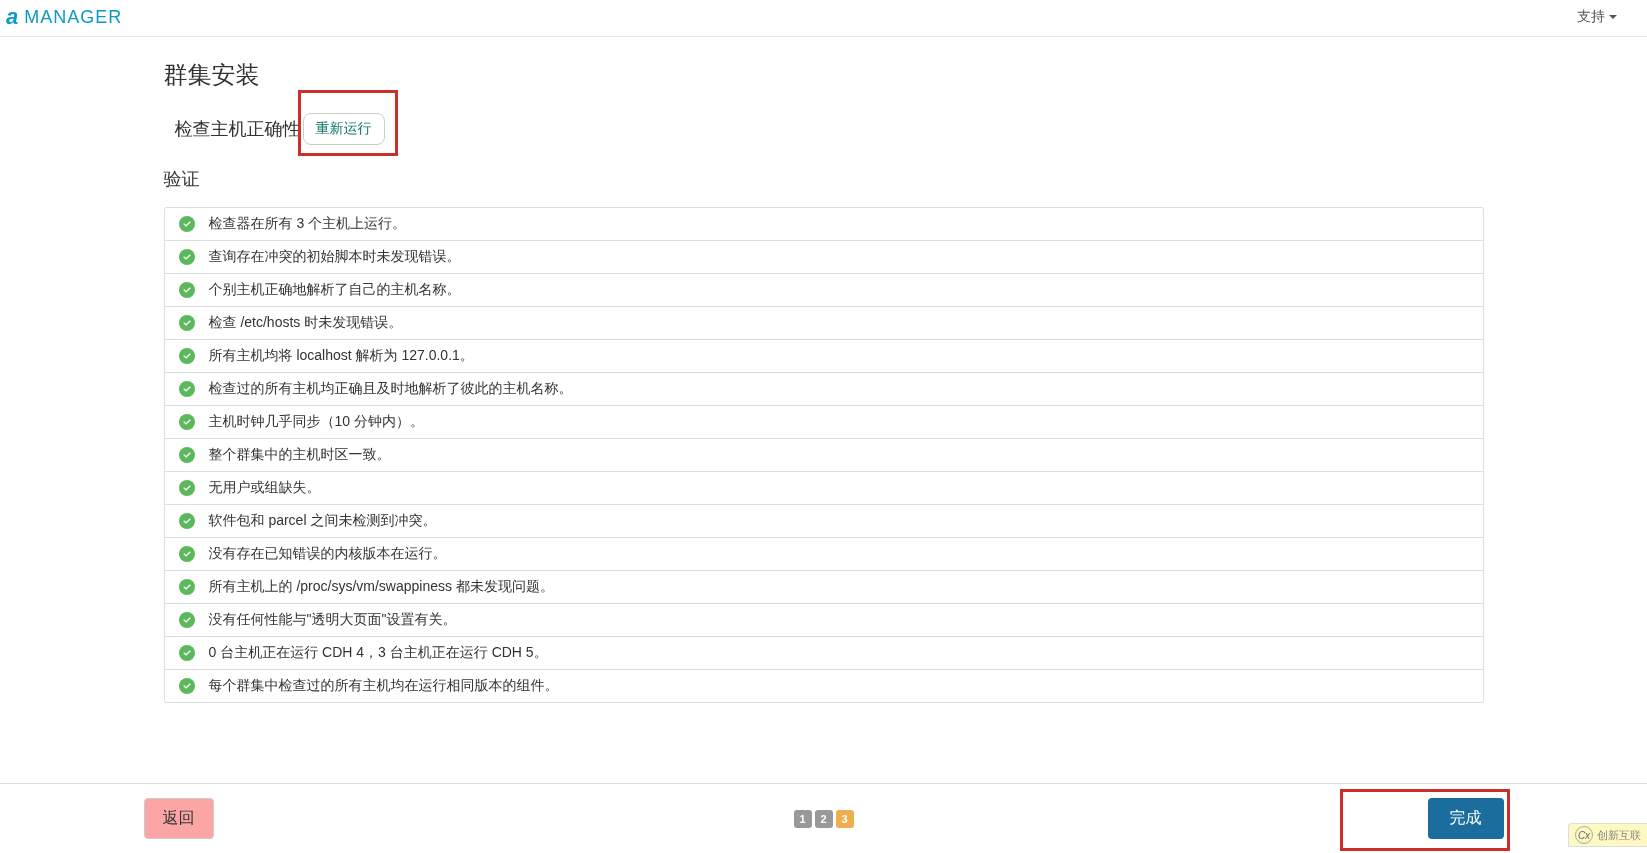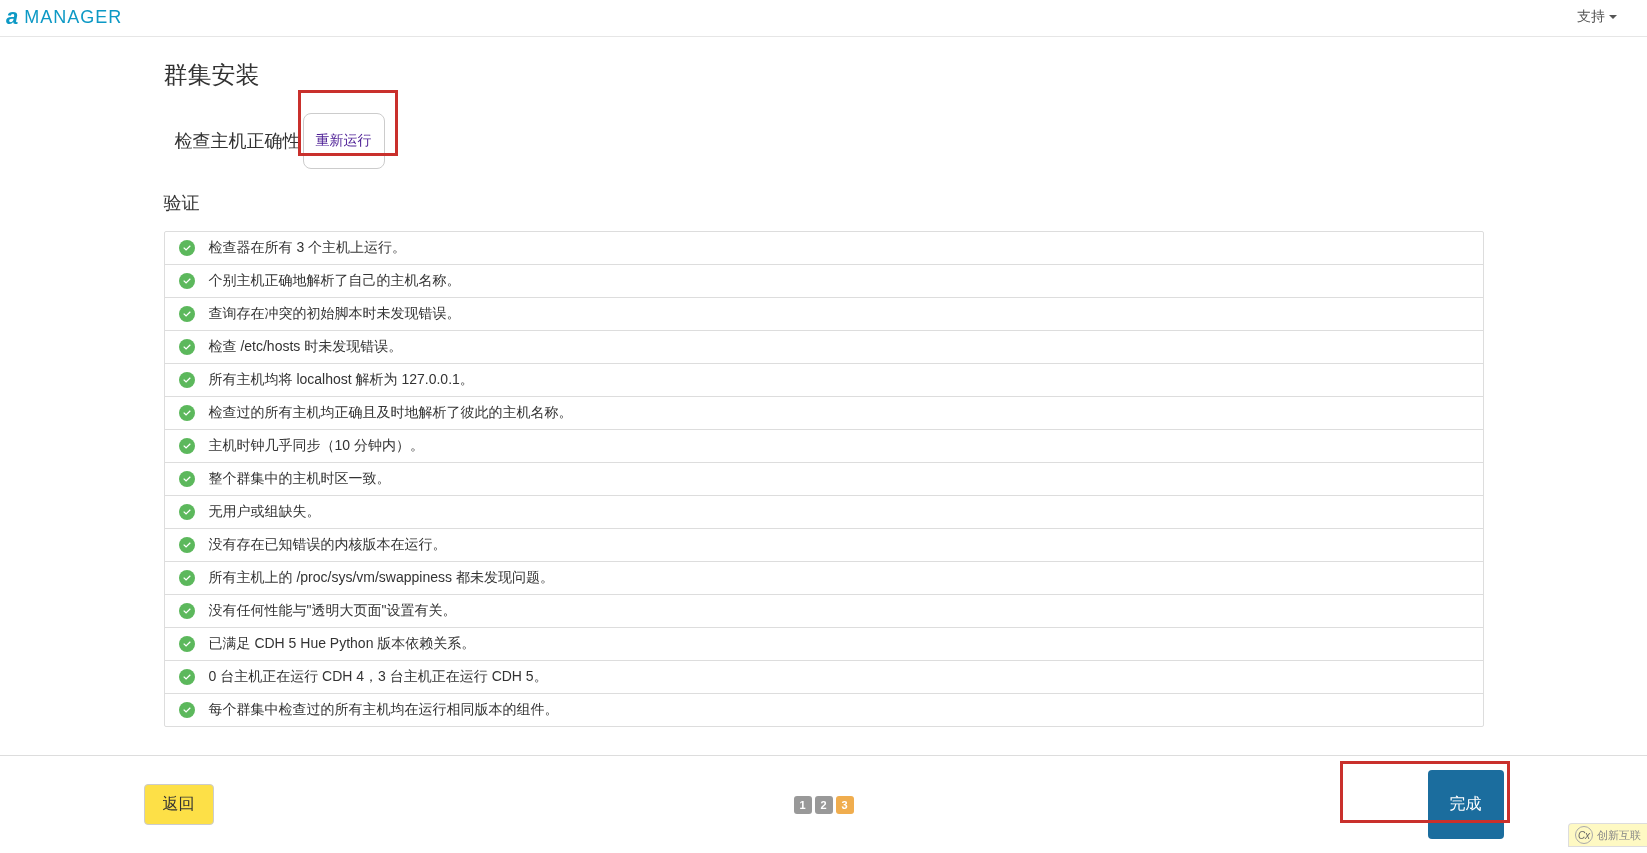--- a/index.html
+++ b/index.html
@@ -73,25 +73,25 @@
       position: relative;
     }
     .subtitle-text {
       font-size: 18px;
       color: #333;
       font-weight: 400;
       margin-left: 11px;
     }
     .rerun-btn {
       margin-left: 2px;
-      padding: 18px 12px;
+      padding: 6px 12px;
       border: 1px solid #ccc;
       border-radius: 8px;
       background: #fff;
-      color: #4c1d95;
+      color: #0f766e;
       font-size: 14px;
       cursor: pointer;
     }
     .highlight-rect {
       position: absolute;
       border: 3px solid #c9302c;
       pointer-events: none;
     }
     .highlight-rerun {
       left: 134px;
@@ -154,21 +154,21 @@
       width: 100%;
       margin: 0 auto;
       display: flex;
       align-items: center;
       position: relative;
     }
     .back-btn {
       padding: 9px 18px;
       border: 1px solid #ccc;
       border-radius: 4px;
-      background: #fde047;
+      background: #fca5a5;
       color: #333;
       font-size: 16px;
       cursor: pointer;
     }
     .pager {
       position: absolute;
       left: 50%;
       transform: translateX(-50%);
       display: flex;
       gap: 3px;
@@ -184,21 +184,21 @@
       align-items: center;
       justify-content: center;
       font-weight: bold;
       cursor: pointer;
     }
     .page-num.active {
       background: #f0ad4e;
     }
     .finish-btn {
       margin-left: auto;
-      padding: 24px 22px;
+      padding: 10px 22px;
       border: none;
       border-radius: 4px;
       background: #1b6d9e;
       color: #fff;
       font-size: 16px;
       cursor: pointer;
     }
     .highlight-finish {
       position: absolute;
       right: -6px;
@@ -270,36 +270,36 @@
           </svg>
         </span>
         <span>检查器在所有 3 个主机上运行。</span>
       </div>
       <div class="check-item">
         <span class="check-icon">
           <svg viewBox="0 0 16 16">
             <path d="M6.5 12.5L2 8l1.4-1.4 3.1 3.1L12.6 3.6 14 5z"></path>
           </svg>
         </span>
+        <span>查询存在冲突的初始脚本时未发现错误。</span>
+      </div>
+      <div class="check-item">
+        <span class="check-icon">
+          <svg viewBox="0 0 16 16">
+            <path d="M6.5 12.5L2 8l1.4-1.4 3.1 3.1L12.6 3.6 14 5z"></path>
+          </svg>
+        </span>
         <span>个别主机正确地解析了自己的主机名称。</span>
       </div>
       <div class="check-item">
         <span class="check-icon">
           <svg viewBox="0 0 16 16">
             <path d="M6.5 12.5L2 8l1.4-1.4 3.1 3.1L12.6 3.6 14 5z"></path>
           </svg>
         </span>
-        <span>查询存在冲突的初始脚本时未发现错误。</span>
-      </div>
-      <div class="check-item">
-        <span class="check-icon">
-          <svg viewBox="0 0 16 16">
-            <path d="M6.5 12.5L2 8l1.4-1.4 3.1 3.1L12.6 3.6 14 5z"></path>
-          </svg>
-        </span>
         <span>检查 /etc/hosts 时未发现错误。</span>
       </div>
       <div class="check-item">
         <span class="check-icon">
           <svg viewBox="0 0 16 16">
             <path d="M6.5 12.5L2 8l1.4-1.4 3.1 3.1L12.6 3.6 14 5z"></path>
           </svg>
         </span>
         <span>所有主机均将 localhost 解析为 127.0.0.1。</span>
       </div>
@@ -334,45 +334,45 @@
           </svg>
         </span>
         <span>无用户或组缺失。</span>
       </div>
       <div class="check-item">
         <span class="check-icon">
           <svg viewBox="0 0 16 16">
             <path d="M6.5 12.5L2 8l1.4-1.4 3.1 3.1L12.6 3.6 14 5z"></path>
           </svg>
         </span>
+        <span>软件包和 parcel 之间未检测到冲突。</span>
+      </div>
+      <div class="check-item">
+        <span class="check-icon">
+          <svg viewBox="0 0 16 16">
+            <path d="M6.5 12.5L2 8l1.4-1.4 3.1 3.1L12.6 3.6 14 5z"></path>
+          </svg>
+        </span>
         <span>没有存在已知错误的内核版本在运行。</span>
       </div>
       <div class="check-item">
         <span class="check-icon">
           <svg viewBox="0 0 16 16">
             <path d="M6.5 12.5L2 8l1.4-1.4 3.1 3.1L12.6 3.6 14 5z"></path>
           </svg>
         </span>
         <span>所有主机上的 /proc/sys/vm/swappiness 都未发现问题。</span>
       </div>
       <div class="check-item">
         <span class="check-icon">
           <svg viewBox="0 0 16 16">
             <path d="M6.5 12.5L2 8l1.4-1.4 3.1 3.1L12.6 3.6 14 5z"></path>
           </svg>
         </span>
         <span>没有任何性能与"透明大页面"设置有关。</span>
-      </div>
-      <div class="check-item">
-        <span class="check-icon">
-          <svg viewBox="0 0 16 16">
-            <path d="M6.5 12.5L2 8l1.4-1.4 3.1 3.1L12.6 3.6 14 5z"></path>
-          </svg>
-        </span>
-        <span>已满足 CDH 5 Hue Python 版本依赖关系。</span>
       </div>
       <div class="check-item">
         <span class="check-icon">
           <svg viewBox="0 0 16 16">
             <path d="M6.5 12.5L2 8l1.4-1.4 3.1 3.1L12.6 3.6 14 5z"></path>
           </svg>
         </span>
         <span>0 台主机正在运行 CDH 4，3 台主机正在运行 CDH 5。</span>
       </div>
       <div class="check-item">

